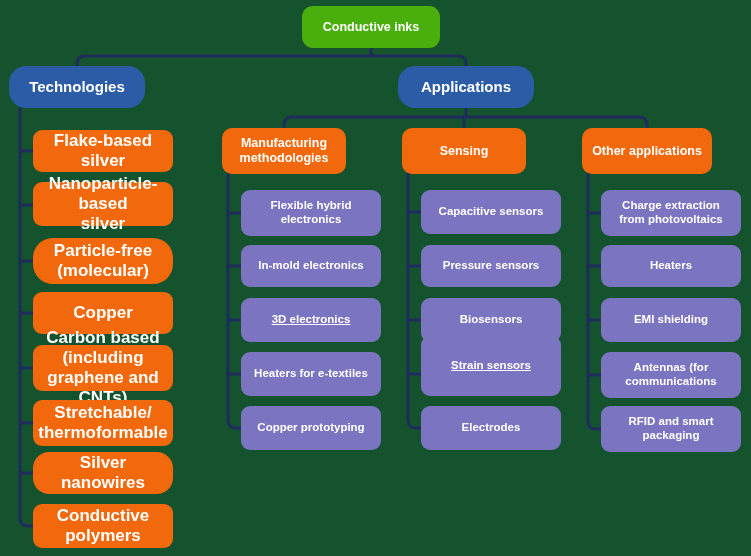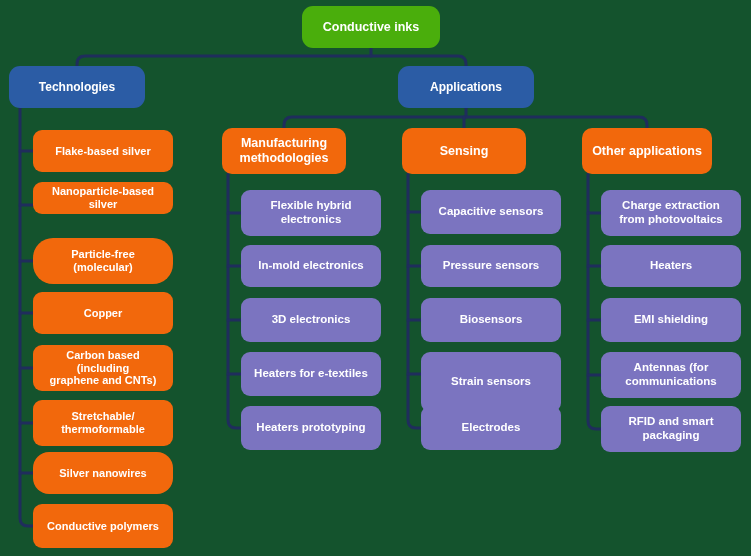--- a/index.html
+++ b/index.html
@@ -33,23 +33,23 @@
     text-align: center;
     color: #ffffff;
     font-weight: bold;
     border-radius: 9px;
     line-height: 1.18;
     padding: 2px 6px;
     z-index: 2;
     white-space: pre-line;
   }
   .node.root      { background: #4aae0c; font-size: 12.5px; border-radius: 11px; }
-  .node.level2    { background: #2b5ca5; font-size: 12px; border-radius: 11px; }
+  .node.level2    { background: #2b5ca5; font-size: 15px; border-radius: 17px; }
   .node.level3    { background: #f2680c; font-size: 12.5px; border-radius: 10px; }
-  .node.tech-item { background: #f2680c; font-size: 11px; }
+  .node.tech-item { background: #f2680c; font-size: 17px; }
   .node.leaf      { background: #7b74c0; font-size: 11.5px; }
 </style>
 </head>
 <body>
 
 <div id="diagram">
 
   <svg id="connectors" viewBox="0 0 751 556" width="751" height="556" fill="none">
       <path d="M371 48 V56" stroke="#1f2d5c" stroke-width="3" stroke-linecap="round" stroke-linejoin="round" fill="none"></path>
       <path d="M77 66 V64 Q77 56 85 56 H458 Q466 56 466 64 V66" stroke="#1f2d5c" stroke-width="3" stroke-linecap="round" stroke-linejoin="round" fill="none"></path>
@@ -80,48 +80,48 @@
       <path d="M588 320 H601" stroke="#1f2d5c" stroke-width="3" stroke-linecap="round" stroke-linejoin="round" fill="none"></path>
       <path d="M588 375 H601" stroke="#1f2d5c" stroke-width="3" stroke-linecap="round" stroke-linejoin="round" fill="none"></path>
     </svg>
 
   <div class="node root" style="left: 302px; top: 6px; width: 138px; height: 42px;">Conductive inks</div>
 
   <div class="node level2" style="left: 9px; top: 66px; width: 136px; height: 42px;">Technologies</div>
   <div class="node level2" style="left: 398px; top: 66px; width: 136px; height: 42px;">Applications</div>
 
   <div class="node tech-item" style="left: 33px; top: 130px; width: 140px; height: 42px;">Flake-based silver</div>
-  <div class="node tech-item" style="left: 33px; top: 182px; width: 140px; height: 32px;">Nanoparticle-based
+  <div class="node tech-item" style="left: 33px; top: 182px; width: 140px; height: 44px;">Nanoparticle-based
 silver</div>
   <div class="node tech-item" style="left: 33px; top: 238px; width: 140px; height: 46px; border-radius: 20px;">Particle-free
 (molecular)</div>
   <div class="node tech-item" style="left: 33px; top: 292px; width: 140px; height: 42px;">Copper</div>
   <div class="node tech-item" style="left: 33px; top: 345px; width: 140px; height: 46px;">Carbon based (including
 graphene and CNTs)</div>
   <div class="node tech-item" style="left: 33px; top: 400px; width: 140px; height: 46px;">Stretchable/
 thermoformable</div>
   <div class="node tech-item" style="left: 33px; top: 452px; width: 140px; height: 42px; border-radius: 16px;">Silver nanowires</div>
   <div class="node tech-item" style="left: 33px; top: 504px; width: 140px; height: 44px;">Conductive polymers</div>
 
   <div class="node level3" style="left: 222px; top: 128px; width: 124px; height: 46px;">Manufacturing
 methodologies</div>
   <div class="node level3" style="left: 402px; top: 128px; width: 124px; height: 46px;">Sensing</div>
   <div class="node level3" style="left: 582px; top: 128px; width: 130px; height: 46px;">Other applications</div>
 
   <div class="node leaf" style="left: 241px; top: 190px; width: 140px; height: 46px;">Flexible hybrid
 electronics</div>
   <div class="node leaf" style="left: 241px; top: 245px; width: 140px; height: 42px;">In-mold electronics</div>
-  <div class="node leaf" style="left: 241px; top: 298px; width: 140px; height: 44px;">3D electronics</div>
+  <div class="node leaf" style="left: 241px; top: 298px; width: 140px; height: 44px; text-decoration: underline;">3D electronics</div>
   <div class="node leaf" style="left: 241px; top: 352px; width: 140px; height: 44px;">Heaters for e-textiles</div>
-  <div class="node leaf" style="left: 241px; top: 406px; width: 140px; height: 44px;">Heaters prototyping</div>
+  <div class="node leaf" style="left: 241px; top: 406px; width: 140px; height: 44px;">Copper prototyping</div>
 
   <div class="node leaf" style="left: 421px; top: 190px; width: 140px; height: 44px; text-align: center;">Capacitive sensors</div>
   <div class="node leaf" style="left: 421px; top: 245px; width: 140px; height: 42px;">Pressure sensors</div>
   <div class="node leaf" style="left: 421px; top: 298px; width: 140px; height: 44px;">Biosensors</div>
-  <div class="node leaf" style="left: 421px; top: 352px; width: 140px; height: 60px;">Strain sensors</div>
+  <div class="node leaf" style="left: 421px; top: 336px; width: 140px; height: 60px; text-decoration: underline;">Strain sensors</div>
   <div class="node leaf" style="left: 421px; top: 406px; width: 140px; height: 44px;">Electrodes</div>
 
   <div class="node leaf" style="left: 601px; top: 190px; width: 140px; height: 46px;">Charge extraction
 from photovoltaics</div>
   <div class="node leaf" style="left: 601px; top: 245px; width: 140px; height: 42px;">Heaters</div>
   <div class="node leaf" style="left: 601px; top: 298px; width: 140px; height: 44px;">EMI shielding</div>
   <div class="node leaf" style="left: 601px; top: 352px; width: 140px; height: 46px;">Antennas (for
 communications</div>
   <div class="node leaf" style="left: 601px; top: 406px; width: 140px; height: 46px;">RFID and smart
 packaging</div>

